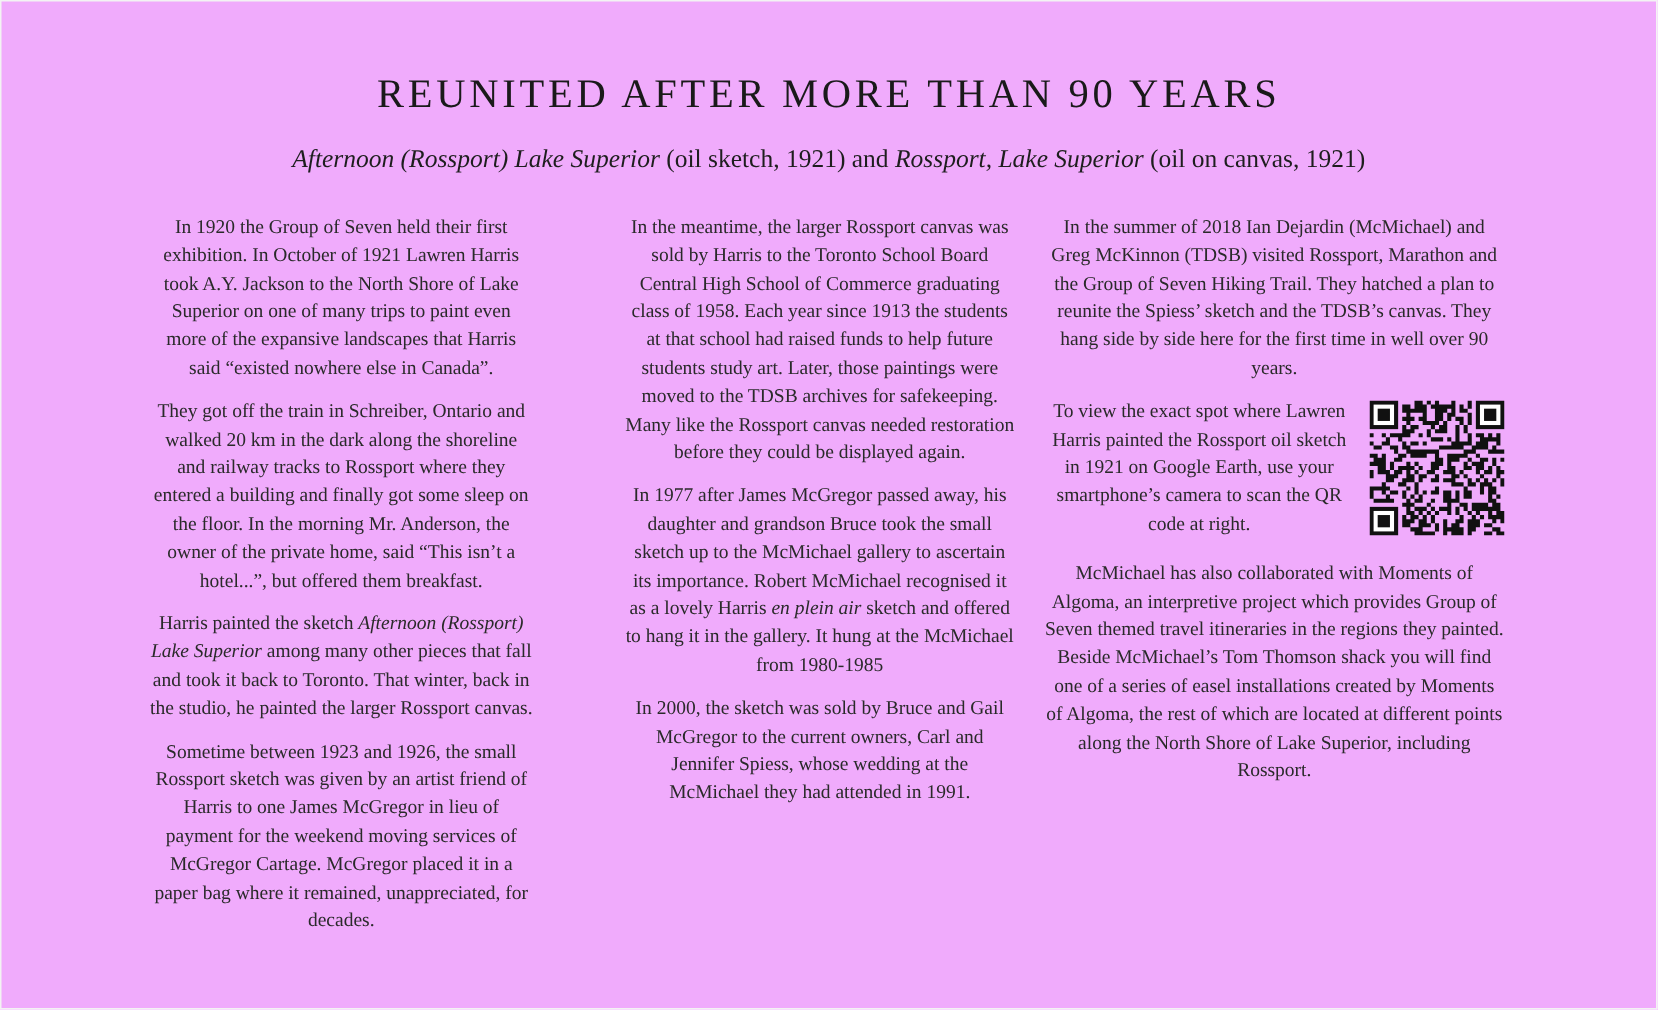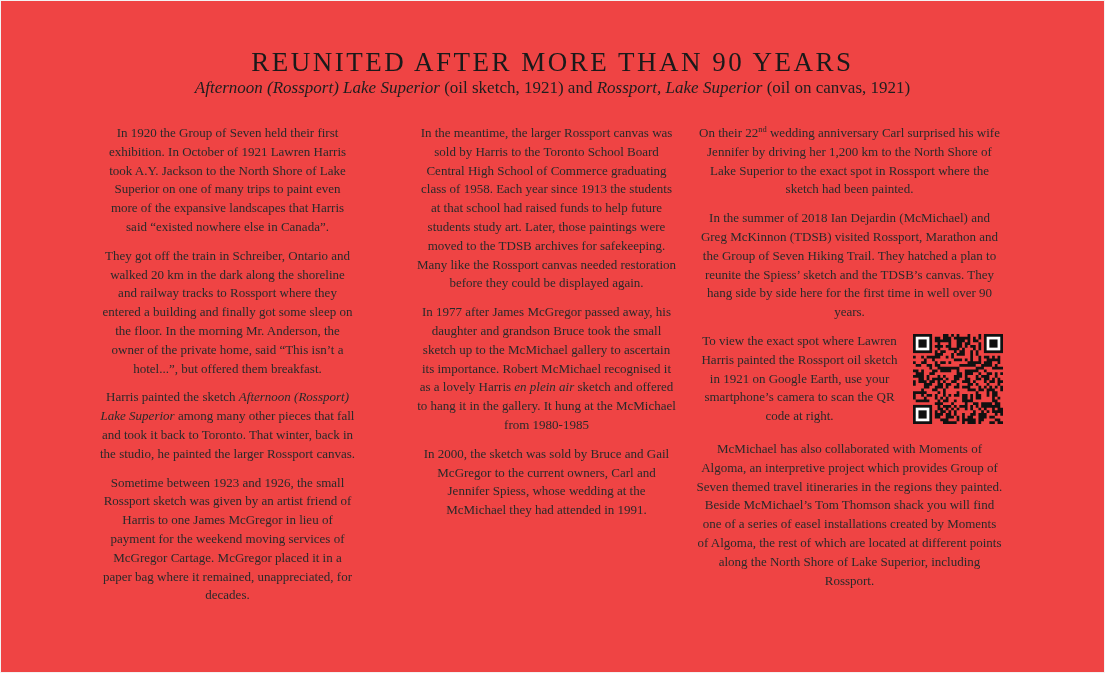--- a/index.html
+++ b/index.html
@@ -2,37 +2,37 @@
 <html><head>
 <meta charset="utf-8">
 <style>
   * { box-sizing: border-box; margin: 0; padding: 0; }
   html, body { background: #ffffff; }
   body { font-family: "Liberation Serif", serif; }
   .page {
     position: relative;
     width: 1105px;
     height: 673px;
-    background: #ef4444;
+    background: #f0abfc;
     color: #262626;
     overflow: hidden;
     outline: 1px solid #f3f3f3;
     outline-offset: -1px;
   }
   .header { text-align: center; padding-top: 47px; }
   .title {
     font-size: 27px;
     font-weight: normal;
     letter-spacing: 2.5px;
     color: #1a1a1a;
     line-height: 30px;
   }
   .subtitle {
     font-size: 17px;
-    margin-top: 0;
+    margin-top: 18px;
     color: #1e1e1e;
     line-height: 22px;
     text-align: center;
   }
   .columns {
     display: flex;
     align-items: flex-start;
     margin: 25px 0 0 100px;
   }
   .col {
@@ -69,21 +69,20 @@
         <p class="para"><span>They got off the train in Schreiber, Ontario and walked 20 km in the dark along the shoreline and railway tracks to Rossport where they entered a building and finally got some sleep on the floor. In the morning Mr. Anderson, the owner of the private home, said “This isn’t a hotel...”, but offered them breakfast.</span></p>
         <p class="para"><span>Harris painted the sketch </span><span class="it">Afternoon (Rossport) Lake Superior</span><span> among many other pieces that fall and took it back to Toronto. That winter, back in the studio, he painted the larger Rossport canvas.</span></p>
         <p class="para"><span>Sometime between 1923 and 1926, the small Rossport sketch was given by an artist friend of Harris to one James McGregor in lieu of payment for the weekend moving services of McGregor Cartage. McGregor placed it in a paper bag where it remained, unappreciated, for decades.</span></p>
       </div>
     <div class="col col-1">
         <p class="para"><span>In the meantime, the larger Rossport canvas was sold by Harris to the Toronto School Board Central High School of Commerce graduating class of 1958. Each year since 1913 the students at that school had raised funds to help future students study art. Later, those paintings were moved to the TDSB archives for safekeeping. Many like the Rossport canvas needed restoration before they could be displayed again.</span></p>
         <p class="para"><span>In 1977 after James McGregor passed away, his daughter and grandson Bruce took the small sketch up to the McMichael gallery to ascertain its importance. Robert McMichael recognised it as a lovely Harris </span><span class="it">en plein air</span><span> sketch and offered to hang it in the gallery. It hung at the McMichael from 1980-1985</span></p>
         <p class="para"><span>In 2000, the sketch was sold by Bruce and Gail McGregor to the current owners, Carl and Jennifer Spiess, whose wedding at the McMichael they had attended in 1991.</span></p>
       </div>
     <div class="col col-2">
-        <p class="para"><span>On their 22</span><span class="sup">nd</span><span> wedding anniversary Carl surprised his wife Jennifer by driving her 1,200 km to the North Shore of Lake Superior to the exact spot in Rossport where the sketch had been painted.</span></p>
         <p class="para"><span>In the summer of 2018 Ian Dejardin (McMichael) and Greg McKinnon (TDSB) visited Rossport, Marathon and the Group of Seven Hiking Trail. They hatched a plan to reunite the Spiess’ sketch and the TDSB’s canvas. They hang side by side here for the first time in well over 90 years.</span></p>
         <p class="para"><svg viewBox="0 0 33 33" class="qr">
             <path d="M11 0h1v1h-1zM12 0h1v1h-1zM14 0h1v1h-1zM16 0h1v1h-1zM20 0h1v1h-1zM24 0h1v1h-1zM8 1h1v1h-1zM9 1h1v1h-1zM11 1h1v1h-1zM12 1h1v1h-1zM13 1h1v1h-1zM15 1h1v1h-1zM16 1h1v1h-1zM17 1h1v1h-1zM18 1h1v1h-1zM19 1h1v1h-1zM20 1h1v1h-1zM22 1h1v1h-1zM24 1h1v1h-1zM8 2h1v1h-1zM9 2h1v1h-1zM10 2h1v1h-1zM11 2h1v1h-1zM12 2h1v1h-1zM13 2h1v1h-1zM16 2h1v1h-1zM17 2h1v1h-1zM18 2h1v1h-1zM20 2h1v1h-1zM22 2h1v1h-1zM23 2h1v1h-1zM9 3h1v1h-1zM13 3h1v1h-1zM16 3h1v1h-1zM17 3h1v1h-1zM19 3h1v1h-1zM20 3h1v1h-1zM24 3h1v1h-1zM8 4h1v1h-1zM9 4h1v1h-1zM10 4h1v1h-1zM12 4h1v1h-1zM13 4h1v1h-1zM16 4h1v1h-1zM17 4h1v1h-1zM19 4h1v1h-1zM21 4h1v1h-1zM22 4h1v1h-1zM24 4h1v1h-1zM9 5h1v1h-1zM13 5h1v1h-1zM14 5h1v1h-1zM15 5h1v1h-1zM16 5h1v1h-1zM18 5h1v1h-1zM22 5h1v1h-1zM24 5h1v1h-1zM8 6h1v1h-1zM10 6h1v1h-1zM11 6h1v1h-1zM15 6h1v1h-1zM17 6h1v1h-1zM18 6h1v1h-1zM21 6h1v1h-1zM23 6h1v1h-1zM8 7h1v1h-1zM9 7h1v1h-1zM10 7h1v1h-1zM14 7h1v1h-1zM16 7h1v1h-1zM17 7h1v1h-1zM18 7h1v1h-1zM21 7h1v1h-1zM23 7h1v1h-1zM0 8h1v1h-1zM3 8h1v1h-1zM5 8h1v1h-1zM6 8h1v1h-1zM7 8h1v1h-1zM8 8h1v1h-1zM9 8h1v1h-1zM12 8h1v1h-1zM14 8h1v1h-1zM21 8h1v1h-1zM24 8h1v1h-1zM26 8h1v1h-1zM27 8h1v1h-1zM29 8h1v1h-1zM31 8h1v1h-1zM4 9h1v1h-1zM7 9h1v1h-1zM15 9h1v1h-1zM16 9h1v1h-1zM17 9h1v1h-1zM19 9h1v1h-1zM21 9h1v1h-1zM24 9h1v1h-1zM27 9h1v1h-1zM28 9h1v1h-1zM29 9h1v1h-1zM30 9h1v1h-1zM31 9h1v1h-1zM0 10h1v1h-1zM3 10h1v1h-1zM4 10h1v1h-1zM8 10h1v1h-1zM10 10h1v1h-1zM11 10h1v1h-1zM13 10h1v1h-1zM20 10h1v1h-1zM21 10h1v1h-1zM22 10h1v1h-1zM23 10h1v1h-1zM24 10h1v1h-1zM26 10h1v1h-1zM27 10h1v1h-1zM28 10h1v1h-1zM31 10h1v1h-1zM1 11h1v1h-1zM2 11h1v1h-1zM5 11h1v1h-1zM6 11h1v1h-1zM8 11h1v1h-1zM9 11h1v1h-1zM17 11h1v1h-1zM18 11h1v1h-1zM19 11h1v1h-1zM20 11h1v1h-1zM21 11h1v1h-1zM22 11h1v1h-1zM25 11h1v1h-1zM26 11h1v1h-1zM27 11h1v1h-1zM28 11h1v1h-1zM30 11h1v1h-1zM6 12h1v1h-1zM9 12h1v1h-1zM10 12h1v1h-1zM11 12h1v1h-1zM12 12h1v1h-1zM13 12h1v1h-1zM14 12h1v1h-1zM15 12h1v1h-1zM16 12h1v1h-1zM23 12h1v1h-1zM24 12h1v1h-1zM25 12h1v1h-1zM29 12h1v1h-1zM30 12h1v1h-1zM31 12h1v1h-1zM32 12h1v1h-1zM0 13h1v1h-1zM1 13h1v1h-1zM3 13h1v1h-1zM7 13h1v1h-1zM8 13h1v1h-1zM10 13h1v1h-1zM11 13h1v1h-1zM12 13h1v1h-1zM13 13h1v1h-1zM16 13h1v1h-1zM19 13h1v1h-1zM20 13h1v1h-1zM21 13h1v1h-1zM22 13h1v1h-1zM23 13h1v1h-1zM26 13h1v1h-1zM1 14h1v1h-1zM2 14h1v1h-1zM3 14h1v1h-1zM6 14h1v1h-1zM7 14h1v1h-1zM16 14h1v1h-1zM17 14h1v1h-1zM19 14h1v1h-1zM20 14h1v1h-1zM21 14h1v1h-1zM24 14h1v1h-1zM27 14h1v1h-1zM28 14h1v1h-1zM30 14h1v1h-1zM32 14h1v1h-1zM0 15h1v1h-1zM1 15h1v1h-1zM2 15h1v1h-1zM3 15h1v1h-1zM5 15h1v1h-1zM9 15h1v1h-1zM11 15h1v1h-1zM15 15h1v1h-1zM16 15h1v1h-1zM17 15h1v1h-1zM19 15h1v1h-1zM23 15h1v1h-1zM25 15h1v1h-1zM26 15h1v1h-1zM27 15h1v1h-1zM30 15h1v1h-1zM2 16h1v1h-1zM3 16h1v1h-1zM5 16h1v1h-1zM7 16h1v1h-1zM8 16h1v1h-1zM9 16h1v1h-1zM10 16h1v1h-1zM12 16h1v1h-1zM15 16h1v1h-1zM16 16h1v1h-1zM19 16h1v1h-1zM20 16h1v1h-1zM23 16h1v1h-1zM24 16h1v1h-1zM26 16h1v1h-1zM27 16h1v1h-1zM29 16h1v1h-1zM31 16h1v1h-1zM0 17h1v1h-1zM2 17h1v1h-1zM3 17h1v1h-1zM4 17h1v1h-1zM6 17h1v1h-1zM7 17h1v1h-1zM9 17h1v1h-1zM11 17h1v1h-1zM14 17h1v1h-1zM15 17h1v1h-1zM18 17h1v1h-1zM19 17h1v1h-1zM20 17h1v1h-1zM22 17h1v1h-1zM26 17h1v1h-1zM28 17h1v1h-1zM29 17h1v1h-1zM31 17h1v1h-1zM32 17h1v1h-1zM0 18h1v1h-1zM4 18h1v1h-1zM5 18h1v1h-1zM6 18h1v1h-1zM9 18h1v1h-1zM10 18h1v1h-1zM12 18h1v1h-1zM13 18h1v1h-1zM16 18h1v1h-1zM20 18h1v1h-1zM21 18h1v1h-1zM23 18h1v1h-1zM27 18h1v1h-1zM31 18h1v1h-1zM4 19h1v1h-1zM5 19h1v1h-1zM8 19h1v1h-1zM9 19h1v1h-1zM10 19h1v1h-1zM12 19h1v1h-1zM15 19h1v1h-1zM16 19h1v1h-1zM18 19h1v1h-1zM19 19h1v1h-1zM20 19h1v1h-1zM24 19h1v1h-1zM26 19h1v1h-1zM28 19h1v1h-1zM30 19h1v1h-1zM32 19h1v1h-1zM3 20h1v1h-1zM7 20h1v1h-1zM8 20h1v1h-1zM11 20h1v1h-1zM20 20h1v1h-1zM21 20h1v1h-1zM22 20h1v1h-1zM24 20h1v1h-1zM25 20h1v1h-1zM27 20h1v1h-1zM28 20h1v1h-1zM29 20h1v1h-1zM32 20h1v1h-1zM0 21h1v1h-1zM1 21h1v1h-1zM2 21h1v1h-1zM3 21h1v1h-1zM4 21h1v1h-1zM9 21h1v1h-1zM11 21h1v1h-1zM16 21h1v1h-1zM23 21h1v1h-1zM27 21h1v1h-1zM29 21h1v1h-1zM30 21h1v1h-1zM0 22h1v1h-1zM3 22h1v1h-1zM5 22h1v1h-1zM6 22h1v1h-1zM8 22h1v1h-1zM11 22h1v1h-1zM13 22h1v1h-1zM15 22h1v1h-1zM16 22h1v1h-1zM18 22h1v1h-1zM19 22h1v1h-1zM21 22h1v1h-1zM23 22h1v1h-1zM24 22h1v1h-1zM27 22h1v1h-1zM29 22h1v1h-1zM30 22h1v1h-1zM0 23h1v1h-1zM4 23h1v1h-1zM8 23h1v1h-1zM10 23h1v1h-1zM12 23h1v1h-1zM18 23h1v1h-1zM19 23h1v1h-1zM21 23h1v1h-1zM23 23h1v1h-1zM24 23h1v1h-1zM29 23h1v1h-1zM31 23h1v1h-1zM1 24h1v1h-1zM2 24h1v1h-1zM3 24h1v1h-1zM4 24h1v1h-1zM5 24h1v1h-1zM9 24h1v1h-1zM11 24h1v1h-1zM12 24h1v1h-1zM15 24h1v1h-1zM18 24h1v1h-1zM19 24h1v1h-1zM20 24h1v1h-1zM21 24h1v1h-1zM29 24h1v1h-1zM30 24h1v1h-1zM8 25h1v1h-1zM9 25h1v1h-1zM10 25h1v1h-1zM14 25h1v1h-1zM19 25h1v1h-1zM22 25h1v1h-1zM23 25h1v1h-1zM25 25h1v1h-1zM26 25h1v1h-1zM27 25h1v1h-1zM28 25h1v1h-1zM30 25h1v1h-1zM31 25h1v1h-1zM9 26h1v1h-1zM11 26h1v1h-1zM12 26h1v1h-1zM13 26h1v1h-1zM15 26h1v1h-1zM17 26h1v1h-1zM18 26h1v1h-1zM19 26h1v1h-1zM21 26h1v1h-1zM23 26h1v1h-1zM25 26h1v1h-1zM26 26h1v1h-1zM27 26h1v1h-1zM28 26h1v1h-1zM29 26h1v1h-1zM30 26h1v1h-1zM31 26h1v1h-1zM9 27h1v1h-1zM10 27h1v1h-1zM12 27h1v1h-1zM14 27h1v1h-1zM16 27h1v1h-1zM19 27h1v1h-1zM21 27h1v1h-1zM24 27h1v1h-1zM26 27h1v1h-1zM29 27h1v1h-1zM31 27h1v1h-1zM32 27h1v1h-1zM8 28h1v1h-1zM10 28h1v1h-1zM11 28h1v1h-1zM13 28h1v1h-1zM15 28h1v1h-1zM22 28h1v1h-1zM25 28h1v1h-1zM27 28h1v1h-1zM29 28h1v1h-1zM30 28h1v1h-1zM31 28h1v1h-1zM32 28h1v1h-1zM8 29h1v1h-1zM9 29h1v1h-1zM10 29h1v1h-1zM12 29h1v1h-1zM13 29h1v1h-1zM15 29h1v1h-1zM18 29h1v1h-1zM21 29h1v1h-1zM22 29h1v1h-1zM24 29h1v1h-1zM25 29h1v1h-1zM26 29h1v1h-1zM30 29h1v1h-1zM32 29h1v1h-1zM8 30h1v1h-1zM9 30h1v1h-1zM12 30h1v1h-1zM13 30h1v1h-1zM14 30h1v1h-1zM16 30h1v1h-1zM18 30h1v1h-1zM20 30h1v1h-1zM21 30h1v1h-1zM24 30h1v1h-1zM25 30h1v1h-1zM26 30h1v1h-1zM28 30h1v1h-1zM29 30h1v1h-1zM10 31h1v1h-1zM11 31h1v1h-1zM12 31h1v1h-1zM16 31h1v1h-1zM18 31h1v1h-1zM19 31h1v1h-1zM20 31h1v1h-1zM21 31h1v1h-1zM22 31h1v1h-1zM24 31h1v1h-1zM25 31h1v1h-1zM30 31h1v1h-1zM31 31h1v1h-1zM11 32h1v1h-1zM12 32h1v1h-1zM13 32h1v1h-1zM14 32h1v1h-1zM15 32h1v1h-1zM18 32h1v1h-1zM20 32h1v1h-1zM21 32h1v1h-1zM22 32h1v1h-1zM24 32h1v1h-1zM28 32h1v1h-1zM29 32h1v1h-1zM31 32h1v1h-1zM32 32h1v1h-1z" fill="#111"></path>
             <rect x="0" y="0" width="7" height="7" fill="#111"></rect>
             <rect x="1" y="1" width="5" height="5" fill="#fff"></rect>
             <rect x="2" y="2" width="3" height="3" fill="#111"></rect>
             <rect x="26" y="0" width="7" height="7" fill="#111"></rect>
             <rect x="27" y="1" width="5" height="5" fill="#fff"></rect>
             <rect x="28" y="2" width="3" height="3" fill="#111"></rect>
             <rect x="0" y="26" width="7" height="7" fill="#111"></rect>

